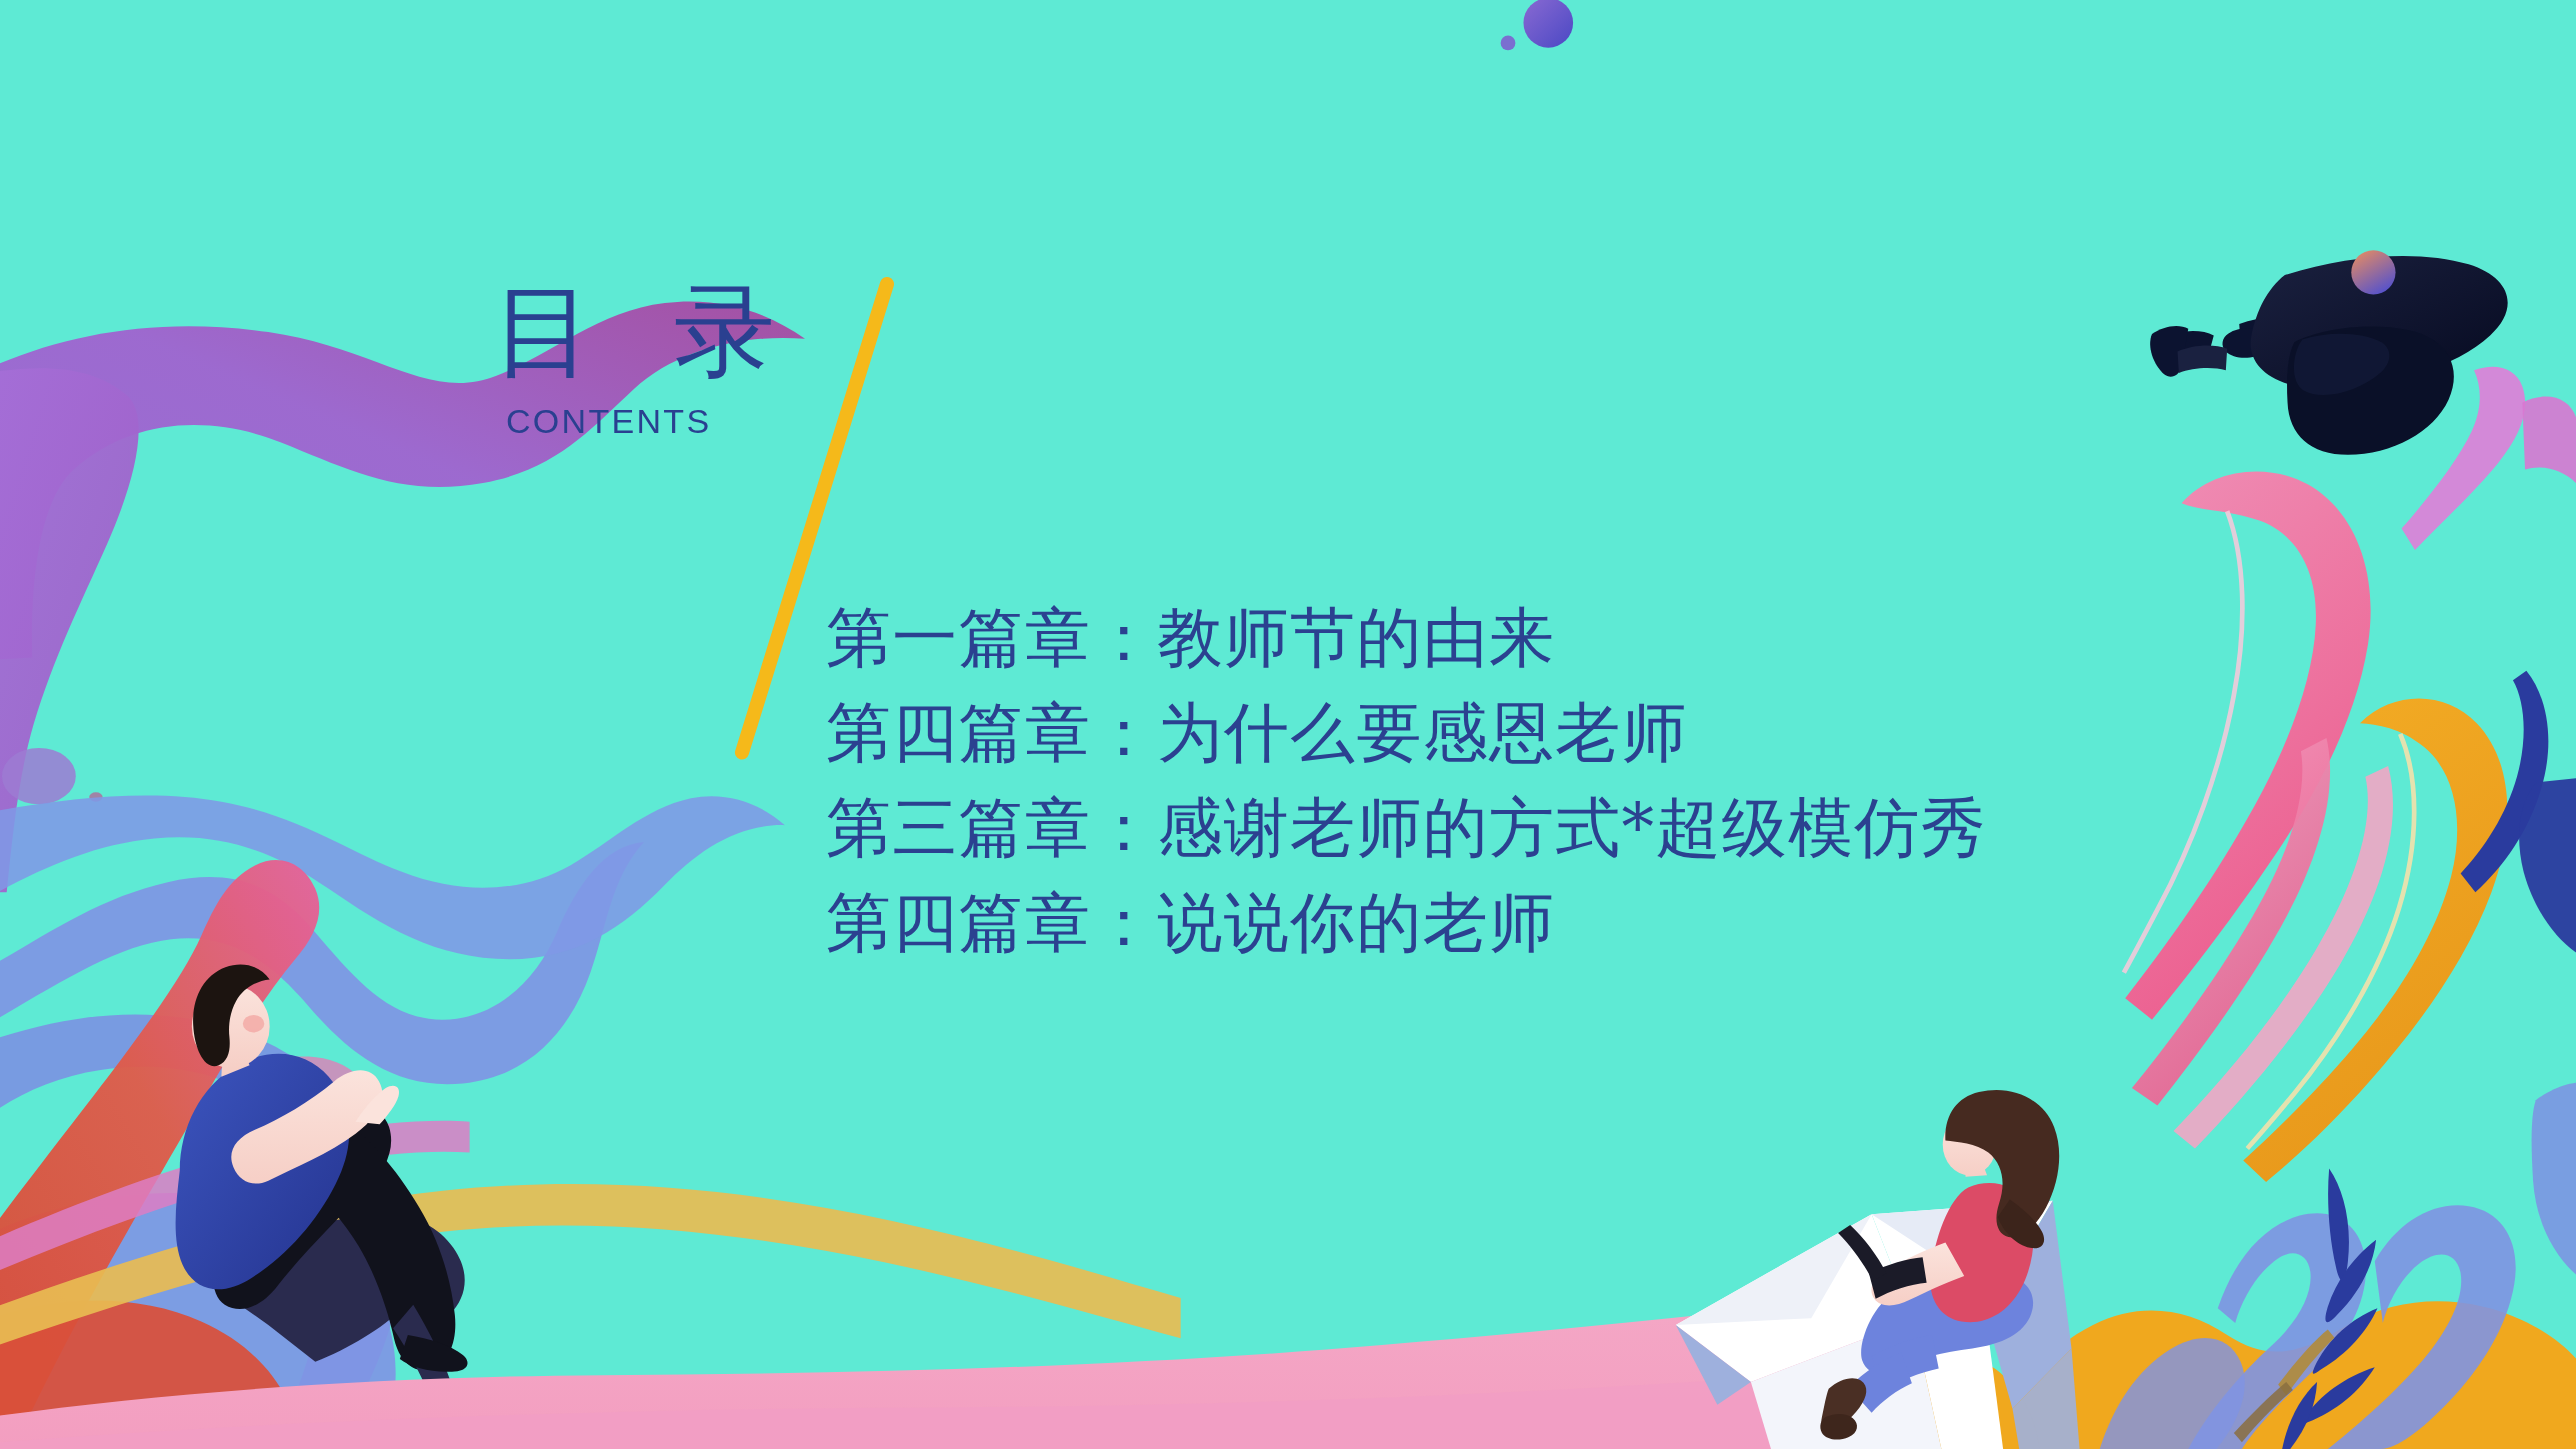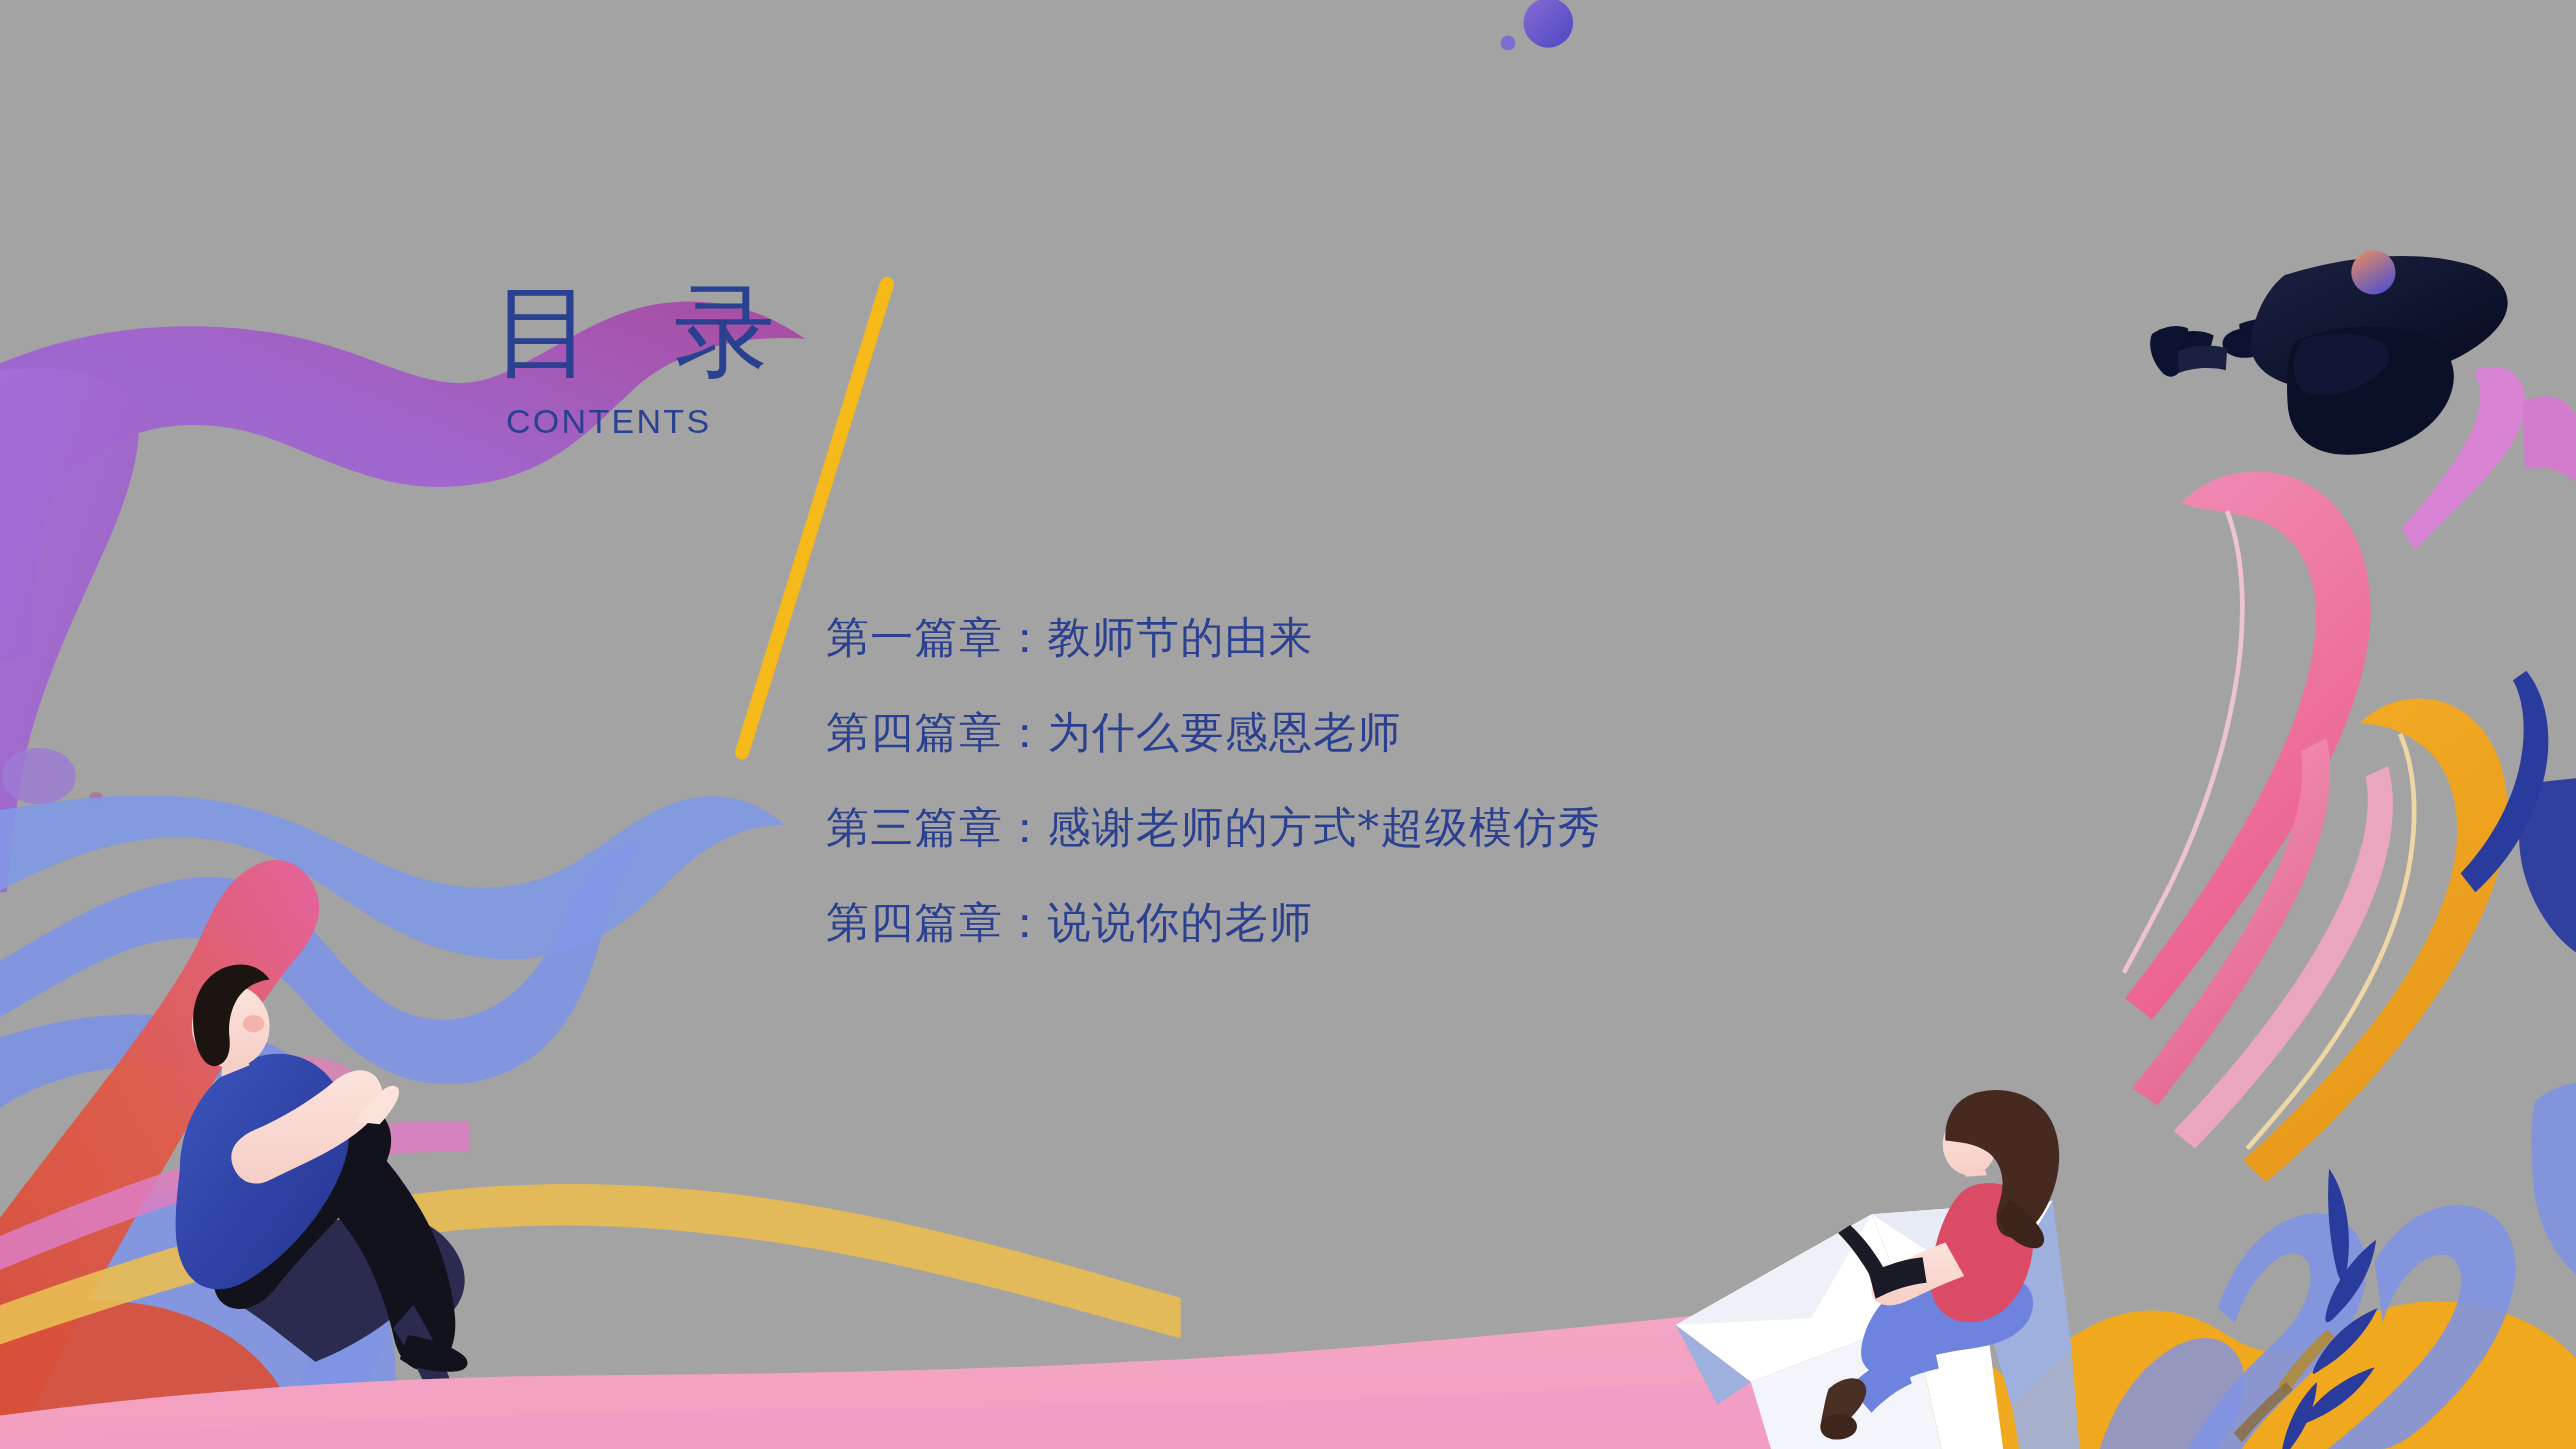--- a/index.html
+++ b/index.html
@@ -2,21 +2,21 @@
 <html style="font-size:10.7px"><head>
 <meta charset="utf-8">
 <style>
   html,body{margin:0;padding:0;background:#fff;}
   body{
     font-family:"Liberation Serif", serif;
     width:2576px;height:1449px;overflow:hidden;position:relative;
   }
   .slide{
     position:absolute;inset:0;width:2576px;height:1449px;
-    background:#a3a3a3;overflow:hidden;
+    background:#5eead4;overflow:hidden;
   }
   .art{position:absolute;inset:0;width:100%;height:100%;pointer-events:none;}
 
   
   .heading{
     position:absolute;left:493px;top:278px;width:470px;height:195px;
   }
   .cjk-title{
     position:absolute;left:0;top:0;
     font-family:"DejaVu Serif","Liberation Serif",serif;
@@ -35,21 +35,21 @@
     white-space:nowrap;
     font-weight:400;
   }
 
   
   .toc{
     position:absolute;left:826px;top:590px;width:1342px;
   }
   .toc-item{
     font-family:"DejaVu Serif","Liberation Serif",serif;
-    font-size:43px;
+    font-size:65px;
     line-height:95px;
     color:#2b4190;
     white-space:nowrap;
     letter-spacing:1.3px;
   }
 
   
   .noselect{user-select:none;}
 </style>
 </head>

